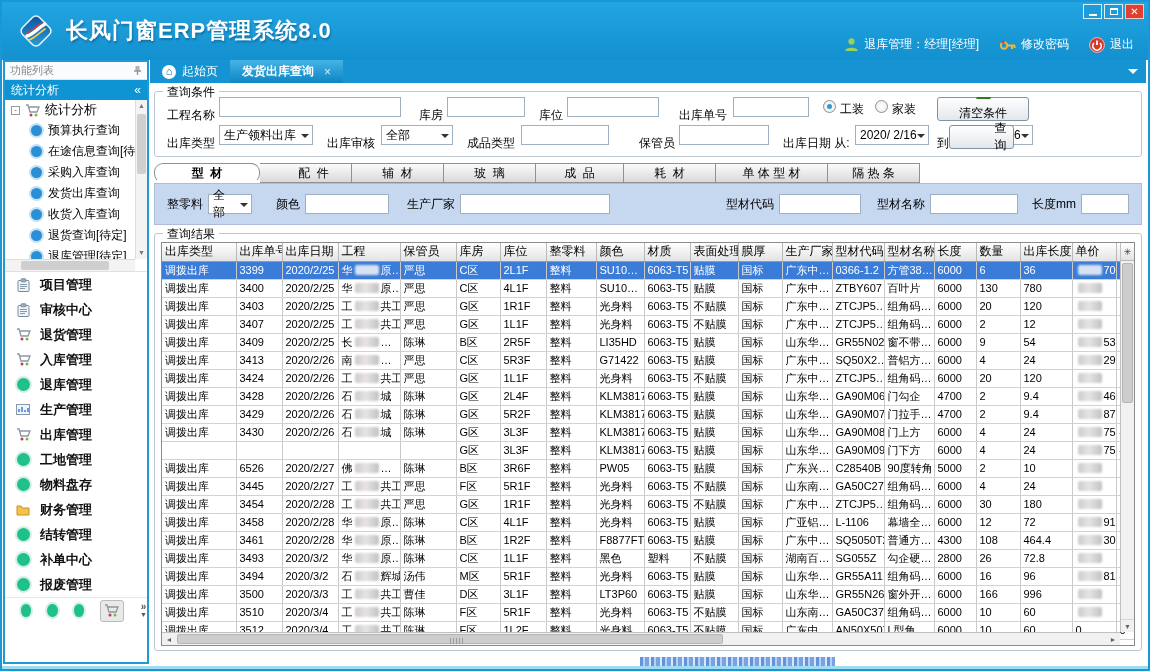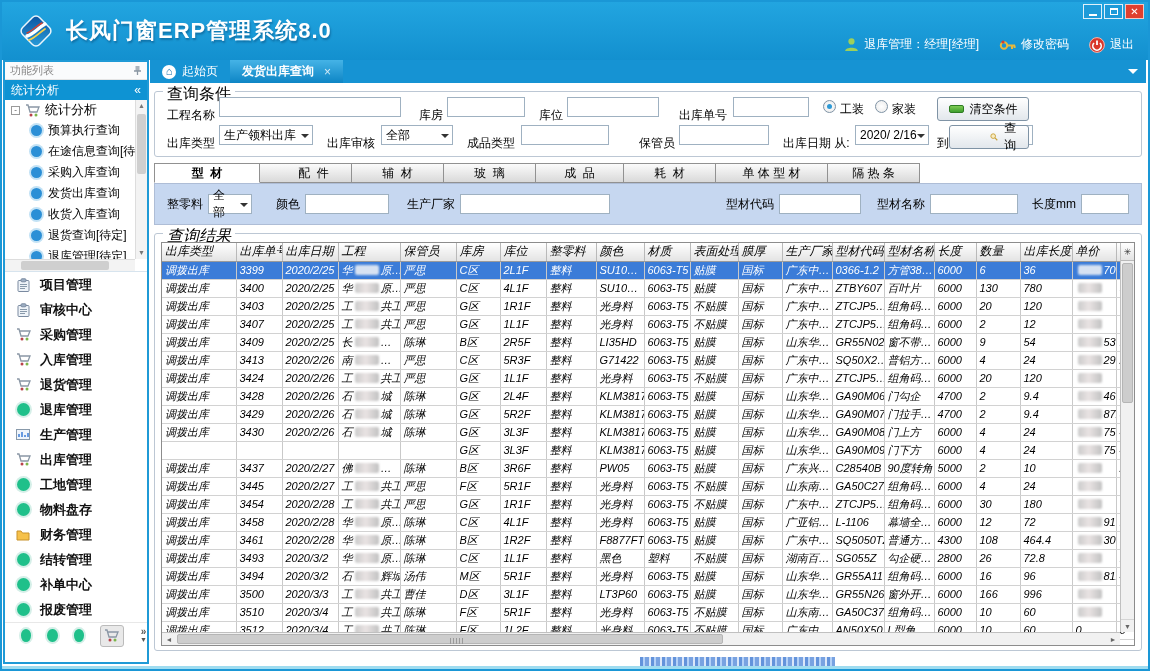--- a/index.html
+++ b/index.html
@@ -48,44 +48,44 @@
   .content { position:absolute; left:148px; top:58px; right:2px; bottom:2px; }
   .tabbar { position:absolute; top:0; left:0; right:0; height:23px; background:#1693d3; display:flex; align-items:stretch; }
   .dtab { display:flex; align-items:center; gap:6px; padding:0 12px; color:#fff; font-size:12px; }
   .dtab.active { background:linear-gradient(#45b3e6,#0d85c5); font-weight:bold; }
   .dtab .x { color:#d4ebf7; font-weight:normal; font-size:12px; margin-left:4px; }
   .home-ic { width:14px; height:14px; border-radius:50%; background:#fff; color:#1270ab; font-size:11px; line-height:13px; text-align:center; }
   .tab-caret { position:absolute; right:8px; top:9px; width:0; height:0; border:5px solid transparent; border-top-color:#fff; }
   .panel { position:absolute; top:23px; left:0; right:0; bottom:0; background:#fff; }
 
   .gbox { position:absolute; border:1px solid #bcc7d4; border-radius:3px; background:#fff; }
-  .glabel { position:absolute; top:-8px; left:8px; background:#fff; padding:0 4px; font-size:16px; }
+  .glabel { position:absolute; top:-8px; left:8px; background:#fff; padding:0 4px; font-size:12px; }
   .gbox.query { left:4px; right:4px; top:8px; height:66px; }
   .qrow { position:absolute; left:0; right:0; height:22px; font-size:12px; }
   .qrow .lab { position:absolute; top:10px; white-space:nowrap; }
   .tin { position:absolute; top:0; height:20px; border:1px solid #9fb1c1; background:#fff; font-size:12px; padding:0 3px; font-family:inherit; }
   .sel { position:absolute; top:0; height:20px; border:1px solid #9fb1c1; background:#fff; display:flex; align-items:center; padding:0 16px 0 4px; white-space:nowrap; overflow:hidden; }
   .sel .car, .dcar { position:absolute; right:3px; top:8px; width:0; height:0; border:4px solid transparent; border-top-color:#333; }
   .rad { position:absolute; top:3px; width:13px; height:13px; border-radius:50%; border:1px solid #7f93a5; background:radial-gradient(#fff,#e9e9e9); }
   .rad.on::after { content:""; display:block; width:5px; height:5px; border-radius:50%; background:#2f9ad6; margin:3px; }
   .radlab { position:absolute; top:4px; }
   .btn { position:absolute; height:24px; border:1px solid #7f93a5; border-radius:3px; background:linear-gradient(#ffffff,#e2e7ec); display:flex; align-items:center; justify-content:center; gap:6px; font-size:12px; padding:0 8px; }
   .clear-ic { width:15px; height:8px; background:linear-gradient(#7ecb54,#3f9f2e); border:1px solid #2e7d23; border-radius:2px; }
 
   .mtabs { position:absolute; left:4px; top:80px; height:20px; display:flex; }
   .mtab { border:1px solid #919191; border-left-width:0; background:linear-gradient(#fbfbfb,#d9d9d9); display:flex; align-items:center; justify-content:center; font-size:12px; white-space:pre; }
   .mtab:first-child { border-left-width:1px; }
-  .mtab.act { background:#fff; border-bottom-color:#fff; font-weight:bold; }
+  .mtab.act { background:#fff; border-bottom-color:#fff; font-weight:bold;border-radius:9px; }
 
   .filterbar { position:absolute; left:4px; right:4px; top:100px; height:42px; background:#c6d7f0; border:1px solid #aebdd6; display:flex; align-items:center; padding:0 12px; font-size:12px; }
   .filterbar .flab { white-space:nowrap; margin-right:5px; }
   .fin { height:20px; border:1px solid #9fb1c1; background:#fff; font-size:12px; padding:0 3px; font-family:inherit; }
   .fsel { position:relative; height:20px; border:1px solid #9fb1c1; background:#fff; display:flex; align-items:center; padding:0 18px 0 4px; }
 
-  .gbox.results { left:4px; right:4px; top:150px; bottom:16px;font-style:italic; }
+  .gbox.results { left:4px; right:4px; top:150px; bottom:16px; }
   .grid { position:absolute; top:8px; left:6px; right:6px; bottom:4px; border:1px solid #8c8c8c; overflow:hidden; background:#fff; }
   table.dg { border-collapse:collapse; table-layout:fixed; width:977px; font-size:11px; }
   .dg th { height:18px; background:linear-gradient(#ffffff,#e3e3e3); border-right:1px solid #b9b9b9; border-bottom:1px solid #9a9a9a; font-weight:normal; text-align:left; padding:0 3px; white-space:nowrap; overflow:hidden; font-size:12px; }
   .dg td { height:18px; border-right:1px solid #c9c9c9; border-bottom:1px solid #d2d2d2; padding:0 3px; white-space:nowrap; overflow:hidden; }
   .dg tr.selrow td { background:#3b7cd8; color:#fff; }
   .redact { display:inline-block; width:24px; height:10px; margin:0 2px; background:linear-gradient(90deg,#cbcbcb,#e9e3e3 45%,#c2c2c2); border-radius:2px; filter:blur(1px); vertical-align:-1px; }
   tr.selrow .redact { background:#d7e2f2; }
   .grid .vsb { position:absolute; right:0; top:0; bottom:13px; width:14px; background:#f1f1f1; border-left:1px solid #c0c0c0; }
   .grid .vsb .corner { height:18px; border-bottom:1px solid #b9b9b9; background:linear-gradient(#fff,#e3e3e3); text-align:center; font-size:9px; line-height:18px; color:#333; }
   .grid .vsb .th { position:absolute; top:20px; left:1px; right:1px; height:140px; background:#cdcdcd; border:1px solid #b5b5b5; border-radius:2px; }
@@ -241,41 +241,31 @@
           <span>审核中心</span>
         </div>
         <div class="side-sec">
           <span class="ic">
             <svg width="15" height="13" viewBox="0 0 15 13">
               <path d="M1 1h2l2 7h7l2-5H4" fill="none" stroke="#8a97a5" stroke-width="1.3"></path>
               <circle cx="6" cy="11" r="1.5" fill="#b9424a"></circle>
               <circle cx="11" cy="11" r="1.5" fill="#7cb64a"></circle>
             </svg>
           </span>
-          <span>采购管理</span>
+          <span>退货管理</span>
         </div>
         <div class="side-sec">
           <span class="ic">
             <svg width="15" height="13" viewBox="0 0 15 13">
               <path d="M1 1h2l2 7h7l2-5H4" fill="none" stroke="#8a97a5" stroke-width="1.3"></path>
               <circle cx="6" cy="11" r="1.5" fill="#b9424a"></circle>
               <circle cx="11" cy="11" r="1.5" fill="#7cb64a"></circle>
             </svg>
           </span>
           <span>入库管理</span>
-        </div>
-        <div class="side-sec">
-          <span class="ic">
-            <svg width="15" height="13" viewBox="0 0 15 13">
-              <path d="M1 1h2l2 7h7l2-5H4" fill="none" stroke="#8a97a5" stroke-width="1.3"></path>
-              <circle cx="6" cy="11" r="1.5" fill="#b9424a"></circle>
-              <circle cx="11" cy="11" r="1.5" fill="#7cb64a"></circle>
-            </svg>
-          </span>
-          <span>退货管理</span>
         </div>
         <div class="side-sec">
           <span class="ic">
             <span class="gdot"></span>
           </span>
           <span>退库管理</span>
         </div>
         <div class="side-sec">
           <span class="ic">
             <svg width="14" height="11" viewBox="0 0 14 11">
@@ -376,21 +366,21 @@
           <span class="lab" style="left:264px;">库房</span>
           <input class="tin" style="left: 292px; width: 78px;">
           <span class="lab" style="left:384px;">库位</span>
           <input class="tin" style="left: 412px; width: 92px;">
           <span class="lab" style="left:524px;">出库单号</span>
           <input class="tin" style="left: 578px; width: 76px;">
           <span class="rad on" style="left:668px;"></span>
           <span class="radlab" style="left:685px;">工装</span>
           <span class="rad" style="left:720px;"></span>
           <span class="radlab" style="left:737px;">家装</span>
-          <div class="btn" style="left:782px;top:0;width:92px;">
+          <div class="btn" style="left:782px;top:0;width:92px;flex-direction:column;">
             <span class="clear-ic"></span>
             <span>清空条件</span>
           </div>
         </div>
 
         <div class="qrow" style="top:33px;">
           <span class="lab" style="left:12px;">出库类型</span>
           <div class="sel" style="left:64px;width:94px;">
             <span>生产领料出库</span>
               <span class="car"></span>
@@ -409,21 +399,21 @@
             <span>2020/ 2/16</span>
               <span class="car"></span>
           </div>
           <span class="lab" style="left:782px;">到:</span>
           <div class="sel" style="left:804px;width:74px;">
             <span>2020/ 3/16</span>
               <span class="car"></span>
           </div>
 
         </div>
-        <div class="btn" style="left:794px;top:33px;width:80px;position:absolute;padding-left:40px;">
+        <div class="btn" style="left:794px;top:33px;width:65px;position:absolute;padding-left:40px;">
           <svg width="14" height="14" viewBox="0 0 14 14">
               <circle cx="5.5" cy="5.5" r="4" fill="#f8ecc4" stroke="#c9a23a" stroke-width="1.6"></circle>
               <path d="M8.6 8.6l4 4" stroke="#c9a23a" stroke-width="2"></path>
             </svg>
           <span>查  询</span>
         </div>
       </div>
 
       <div class="mtabs" id="mtabs">
           <div class="mtab act" style="width: 106px;">型  材</div>
@@ -742,21 +732,21 @@
                   <td>GA90M09…</td>
                   <td>门下方</td>
                   <td>6000</td>
                   <td>4</td>
                   <td>24</td>
                   <td><span class="redact"></span>75</td>
                   <td>423</td>
                 </tr>
                 <tr class="">
                   <td>调拨出库</td>
-                  <td>3437</td>
+                  <td>6526</td>
                   <td>2020/2/27</td>
                   <td>佛<span class="redact"></span>…</td>
                   <td>陈琳</td>
                   <td>B区</td>
                   <td>3R6F</td>
                   <td>整料</td>
                   <td>PW05</td>
                   <td>6063-T5</td>
                   <td>贴膜</td>
                   <td>国标</td>

